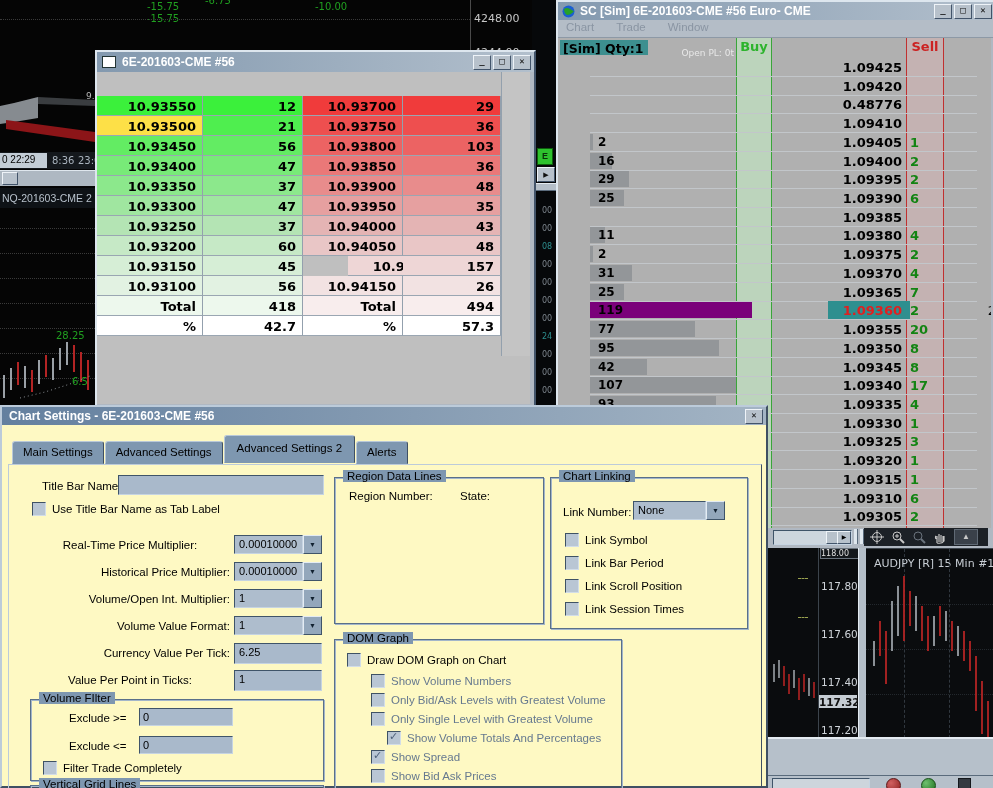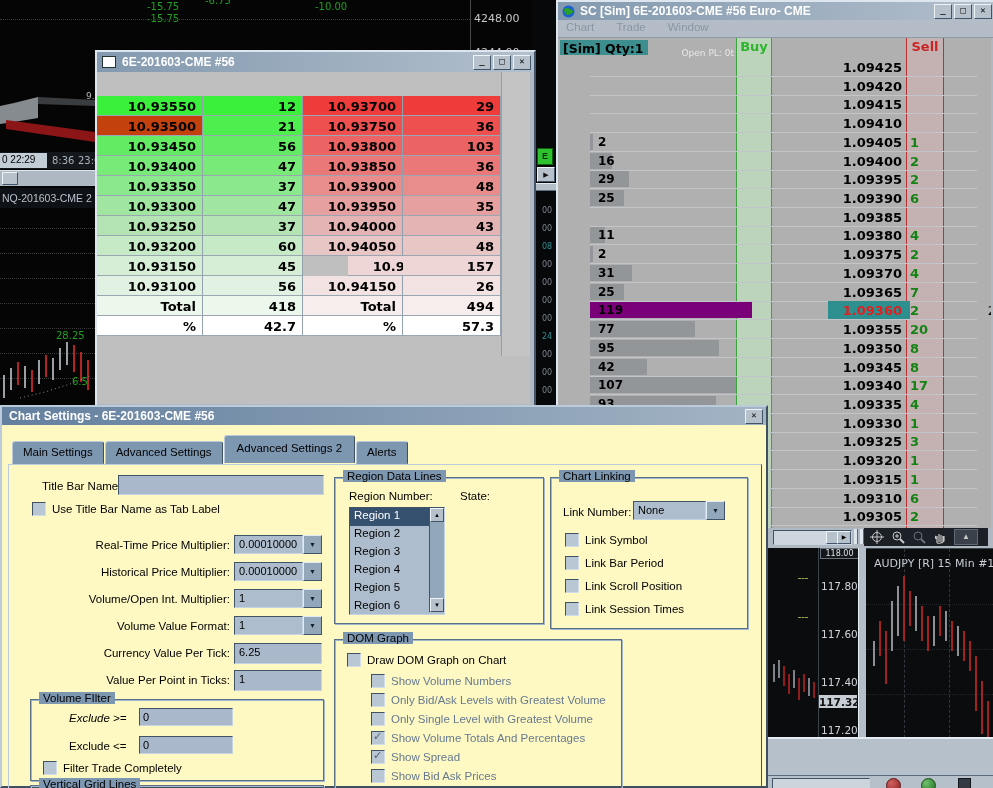--- a/index.html
+++ b/index.html
@@ -159,21 +159,21 @@
     <span class="tbtn">_</span>
     <span class="tbtn">□</span>
     <span class="tbtn">✕</span>
   </div>
   <div class="abs" style="left:0;top:20px;width:433px;height:332px;background:#bfbfbf;overflow:hidden;">
     <div id="dtRows" style="position:absolute;left:0;top:24px;">
         <div class="dt-cell" style="left: 0px; top: 0px; width: 106px; background: rgb(59, 240, 59);">10.93550</div>
         <div class="dt-cell" style="left: 106px; top: 0px; width: 100px; background: rgb(59, 240, 59);">12</div>
         <div class="dt-cell" style="left: 206px; top: 0px; width: 100px; background: rgb(240, 59, 59);">10.93700</div>
         <div class="dt-cell" style="left: 306px; top: 0px; width: 98px; background: rgb(240, 59, 59);">29</div>
-        <div class="dt-cell" style="left: 0px; top: 20px; width: 106px; background: #c2410c;">10.93500</div>
+        <div class="dt-cell" style="left: 0px; top: 20px; width: 106px; background: #fde047;">10.93500</div>
         <div class="dt-cell" style="left: 106px; top: 20px; width: 100px; background: rgb(79, 238, 79);">21</div>
         <div class="dt-cell" style="left: 206px; top: 20px; width: 100px; background: rgb(238, 79, 79);">10.93750</div>
         <div class="dt-cell" style="left: 306px; top: 20px; width: 98px; background: rgb(238, 79, 79);">36</div>
         <div class="dt-cell" style="left: 0px; top: 40px; width: 106px; background: rgb(99, 236, 99);">10.93450</div>
         <div class="dt-cell" style="left: 106px; top: 40px; width: 100px; background: rgb(99, 236, 99);">56</div>
         <div class="dt-cell" style="left: 206px; top: 40px; width: 100px; background: rgb(236, 99, 99);">10.93800</div>
         <div class="dt-cell" style="left: 306px; top: 40px; width: 98px; background: rgb(236, 99, 99);">103</div>
         <div class="dt-cell" style="left: 0px; top: 60px; width: 106px; background: rgb(120, 234, 120);">10.93400</div>
         <div class="dt-cell" style="left: 106px; top: 60px; width: 100px; background: rgb(120, 234, 120);">47</div>
         <div class="dt-cell" style="left: 206px; top: 60px; width: 100px; background: rgb(234, 120, 120);">10.93850</div>
@@ -243,21 +243,21 @@
     <div class="abs" style="left:178px;top:1px;width:36px;text-align:center;font:bold 13px 'DejaVu Sans',sans-serif;color:#2db42d;">Buy</div>
     <div class="abs" style="left:348px;top:1px;width:38px;text-align:center;font:bold 13px 'DejaVu Sans',sans-serif;color:#cc2222;">Sell</div>
     <div id="ladderRows">
         <div class="lrow" style="top: 20px;">
           <div class="pr">1.09425</div>
         </div>
         <div class="lrow" style="top: 38.72px;">
           <div class="pr">1.09420</div>
         </div>
         <div class="lrow" style="top: 57.44px;">
-          <div class="pr">1.09415</div>
+          <div class="pr">0.48776</div>
         </div>
         <div class="lrow" style="top: 76.16px;">
           <div class="pr">1.09410</div>
         </div>
         <div class="lrow" style="top: 94.88px;">
           <div class="bar" style="width: 3px;"></div>
           <div class="sz">2</div>
           <div class="pr">1.09405</div>
           <div class="tr">1</div>
         </div>
@@ -413,21 +413,21 @@
   <div class="abs" style="left:6px;top:57px;width:752px;height:324px;border:1px solid;border-color:#bccbda #3f5063 #3f5063 #bccbda;"></div>
 
   <div class="dlg-label abs" style="left:40px;top:73px;">Title Bar Name:</div>
   <input class="abs sunken" style="left: 116px; top: 68px; width: 198px; height: 18px; font-size: 11px; color: rgb(0, 0, 0); outline: none; padding: 0px 3px;" value="">
   <div class="cbrow" style="left:30px;top:95px;">
     <span class="cb"></span>
     <span class="dlg-label">Use Title Bar Name as Tab Label</span>
   </div>
 
   <div id="dlgFields">
-      <div class="dlg-label abs" style="left: 28px; top: 132px; width: 200px; text-align: right;">Real-Time Price Multiplier:</div>
+      <div class="dlg-label abs" style="left: 28px; top: 132px; width: 200px; text-align: center;">Real-Time Price Multiplier:</div>
       <div class="combo abs" style="left: 232px; top: 128px; width: 88px; height: 19px;">
         <div class="val">0.00010000</div>
         <div class="drop">▼</div>
       </div>
       <div class="dlg-label abs" style="left: 28px; top: 159px; width: 200px; text-align: right;">Historical Price Multiplier:</div>
       <div class="combo abs" style="left: 232px; top: 155px; width: 88px; height: 19px;">
         <div class="val">0.00010000</div>
         <div class="drop">▼</div>
       </div>
       <div class="dlg-label abs" style="left: 28px; top: 186px; width: 200px; text-align: right;">Volume/Open Int. Multiplier:</div>
@@ -435,56 +435,44 @@
         <div class="val">1</div>
         <div class="drop">▼</div>
       </div>
       <div class="dlg-label abs" style="left: 28px; top: 213px; width: 200px; text-align: right;">Volume Value Format:</div>
       <div class="combo abs" style="left: 232px; top: 209px; width: 88px; height: 19px;">
         <div class="val">1</div>
         <div class="drop">▼</div>
       </div>
       <div class="dlg-label abs" style="left: 28px; top: 240px; width: 200px; text-align: right;">Currency Value Per Tick:</div>
       <div class="abs sunken" style="left: 232px; top: 236px; width: 82px; height: 17px; font: 11px &quot;Liberation Sans&quot;, sans-serif; padding: 2px 0px 0px 4px; color: rgb(0, 0, 0);">6.25</div>
-      <div class="dlg-label abs" style="left: 28px; top: 267px; width: 200px; text-align: right;">Value Per Point in Ticks:</div>
+      <div class="dlg-label abs" style="left: 28px; top: 267px; width: 200px; text-align: center;">Value Per Point in Ticks:</div>
       <div class="abs sunken" style="left: 232px; top: 263px; width: 82px; height: 17px; font: 11px &quot;Liberation Sans&quot;, sans-serif; padding: 2px 0px 0px 4px; color: rgb(0, 0, 0);">1</div>
     </div>
 
   <div class="group" style="left:28px;top:292px;width:292px;height:80px;">
     <span class="legend">Volume FIlter</span>
-    <div class="dlg-label abs" style="left:38px;top:12px;font-style:italic;">Exclude &gt;=</div>
+    <div class="dlg-label abs" style="left:38px;top:12px;">Exclude &gt;=</div>
     <input class="abs sunken" style="left: 108px; top: 8px; width: 86px; height: 16px; font-size: 11px; padding: 0px 3px; outline: none;" value="0">
     <div class="dlg-label abs" style="left:38px;top:40px;">Exclude &lt;=</div>
     <input class="abs sunken" style="left: 108px; top: 36px; width: 86px; height: 16px; font-size: 11px; padding: 0px 3px; outline: none;" value="0">
     <div class="cbrow" style="left:12px;top:61px;">
       <span class="cb"></span>
       <span class="dlg-label">Filter Trade Completely</span>
     </div>
   </div>
 
   <div class="group" style="left:28px;top:378px;width:292px;height:30px;">
     <span class="legend">Vertical Grid Lines</span>
   </div>
 
   <div class="group" style="left:332px;top:70px;width:208px;height:145px;">
     <span class="legend">Region Data Lines</span>
     <div class="dlg-label abs" style="left:14px;top:12px;">Region Number:</div>
     <div class="dlg-label abs" style="left:125px;top:12px;">State:</div>
-    <div class="list" id="regionList" style="left:14px;top:29px;width:94px;height:106px;">
-      <div class="abs" style="right:0;top:0;width:14px;height:104px;background:#93a7bb;border-left:1px solid #3f5469;">
-        <div class="btn3d" style="height:12px;font-size:6px;text-align:center;line-height:12px;">▲</div>
-        <div class="btn3d abs" style="bottom:0;left:0;right:0;height:12px;font-size:6px;text-align:center;line-height:12px;">▼</div>
-      </div>
-    <div class="item sel" style="width: 76px;">Region 1</div>
-        <div class="item" style="width: 76px;">Region 2</div>
-        <div class="item" style="width: 76px;">Region 3</div>
-        <div class="item" style="width: 76px;">Region 4</div>
-        <div class="item" style="width: 76px;">Region 5</div>
-        <div class="item" style="width: 76px;">Region 6</div>
-      </div>
   </div>
 
   <div class="group" style="left:548px;top:70px;width:196px;height:150px;">
     <span class="legend">Chart Linking</span>
     <div class="dlg-label abs" style="left:12px;top:28px;">Link Number:</div>
     <div class="combo abs" style="left:82px;top:23px;width:92px;height:19px;">
       <span class="val">None</span>
       <span class="drop">▼</span>
     </div>
     <div id="linkChecks">
@@ -519,42 +507,42 @@
           <div class="dlg-label dis">Show Volume Numbers</div>
         </div>
         <div class="cbrow" style="left: 36px; top: 53px;">
           <div class="cb"></div>
           <div class="dlg-label dis">Only Bid/Ask Levels with Greatest Volume</div>
         </div>
         <div class="cbrow" style="left: 36px; top: 72px;">
           <div class="cb"></div>
           <div class="dlg-label dis">Only Single Level with Greatest Volume</div>
         </div>
-        <div class="cbrow" style="left: 36px; top: 91px;">
+        <div class="cbrow" style="left: 52px; top: 91px;">
           <div class="cb checked"></div>
           <div class="dlg-label dis">Show Volume Totals And Percentages</div>
         </div>
         <div class="cbrow" style="left: 36px; top: 110px;">
           <div class="cb checked"></div>
           <div class="dlg-label dis">Show Spread</div>
         </div>
         <div class="cbrow" style="left: 36px; top: 129px;">
           <div class="cb"></div>
           <div class="dlg-label dis">Show Bid  Ask Prices</div>
         </div>
       </div>
 
   </div>
 </div>
 
 <div class="abs" style="left:768px;top:548px;width:225px;height:240px;background:#0a0c0e;z-index:8;overflow:hidden;">
 
   <div class="abs" style="left:0;top:0;width:90px;height:189px;background:#0a0c0e;">
     <div class="abs" style="left:52px;top:0;width:37px;height:9px;background:#14181c;border:1px solid #6a737d;color:#e0e0e0;
-                font:8px 'DejaVu Sans',sans-serif;text-align:center;overflow:hidden;">118.00</div>
+                font:8px 'DejaVu Sans',sans-serif;overflow:hidden;">118.00</div>
     <div class="abs" style="left:50px;top:0;width:1px;height:189px;background:#3c444c;"></div>
     <div id="ajPrices">
         <div class="abs" style="left: 53px; top: 32px; font: 10.5px &quot;DejaVu Sans&quot;, sans-serif; color: rgb(207, 212, 217);">117.80</div>
         <div class="abs" style="left: 53px; top: 80px; font: 10.5px &quot;DejaVu Sans&quot;, sans-serif; color: rgb(207, 212, 217);">117.60</div>
         <div class="abs" style="left: 53px; top: 128px; font: 10.5px &quot;DejaVu Sans&quot;, sans-serif; color: rgb(207, 212, 217);">117.40</div>
         <div class="abs" style="left: 53px; top: 176px; font: 10.5px &quot;DejaVu Sans&quot;, sans-serif; color: rgb(207, 212, 217);">117.20</div>
       </div>
     <div class="abs" style="left:51px;top:147px;width:38px;height:13px;background:#c6cdd4;color:#111;
                 font:bold 10.5px 'DejaVu Sans',sans-serif;text-align:center;padding-top:1px;box-sizing:border-box;">117.32</div>
     <div class="abs" style="left:30px;top:30px;width:10px;border-top:1px dashed #9aa34e;"></div>

